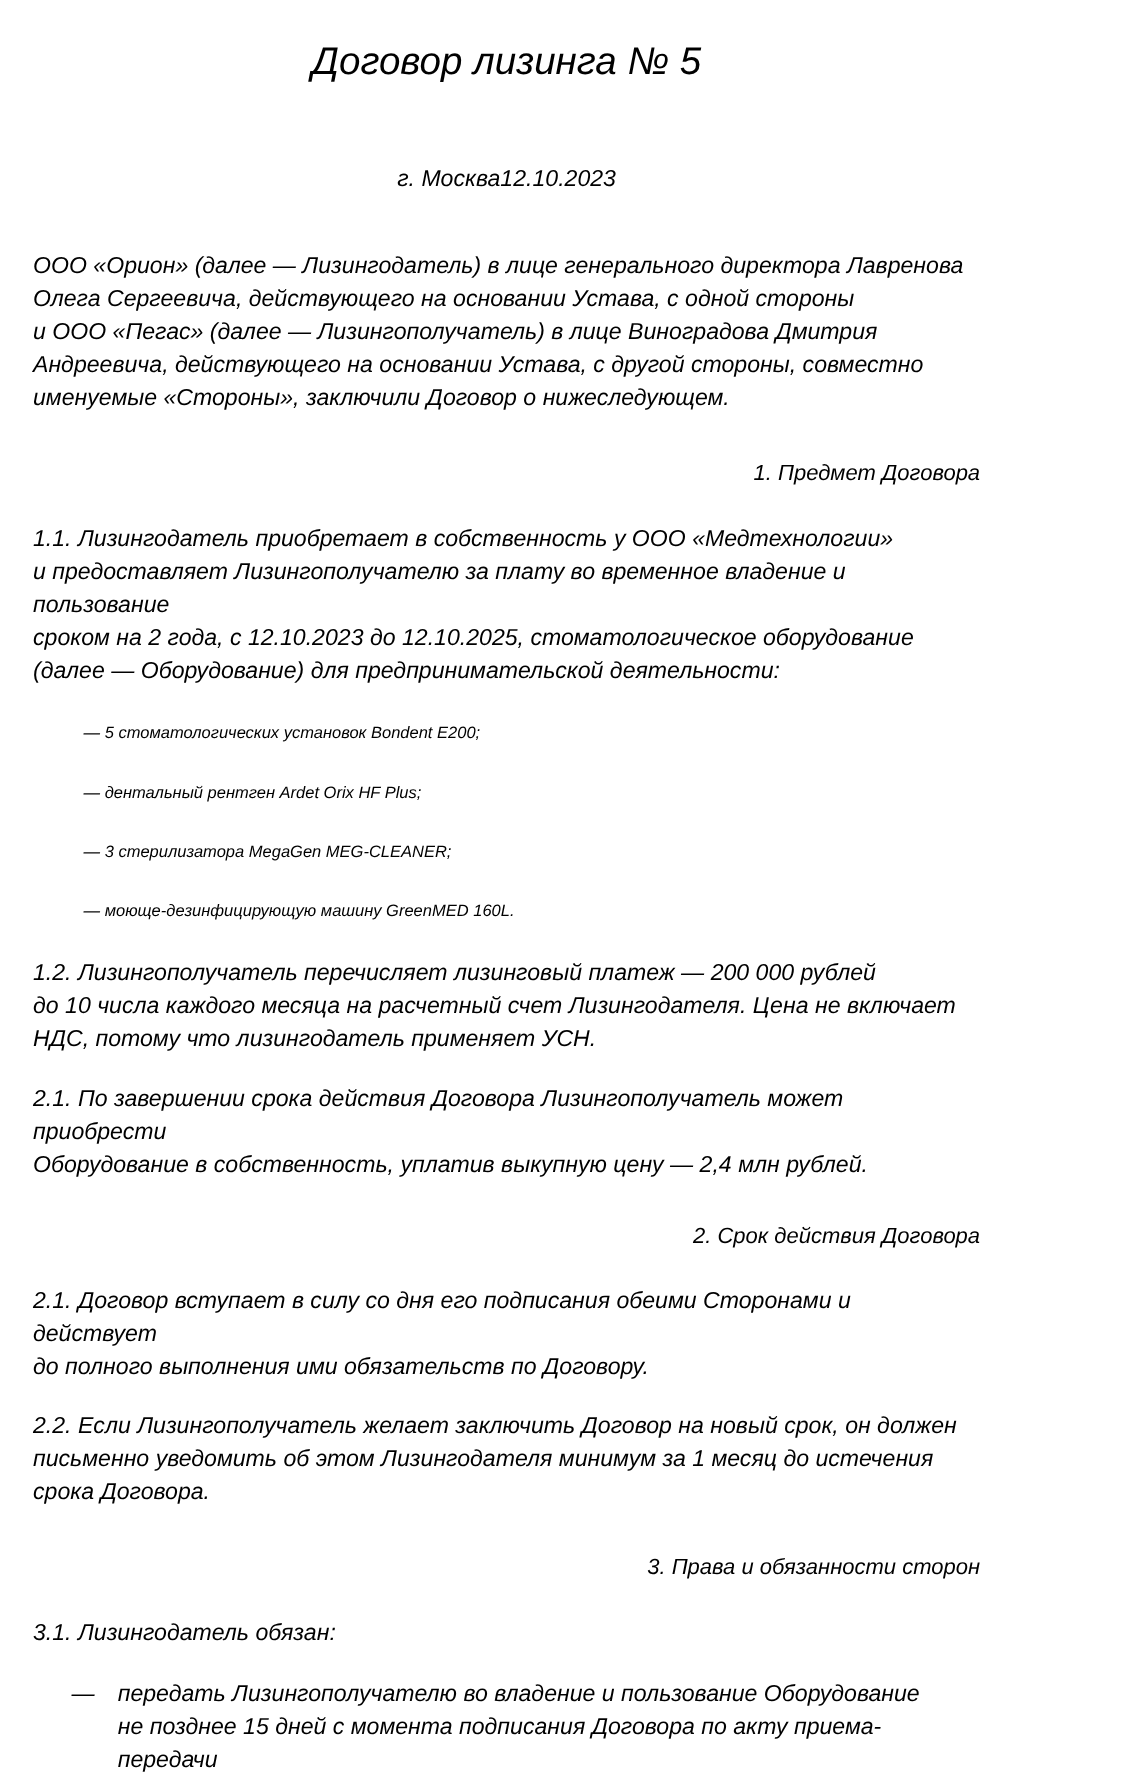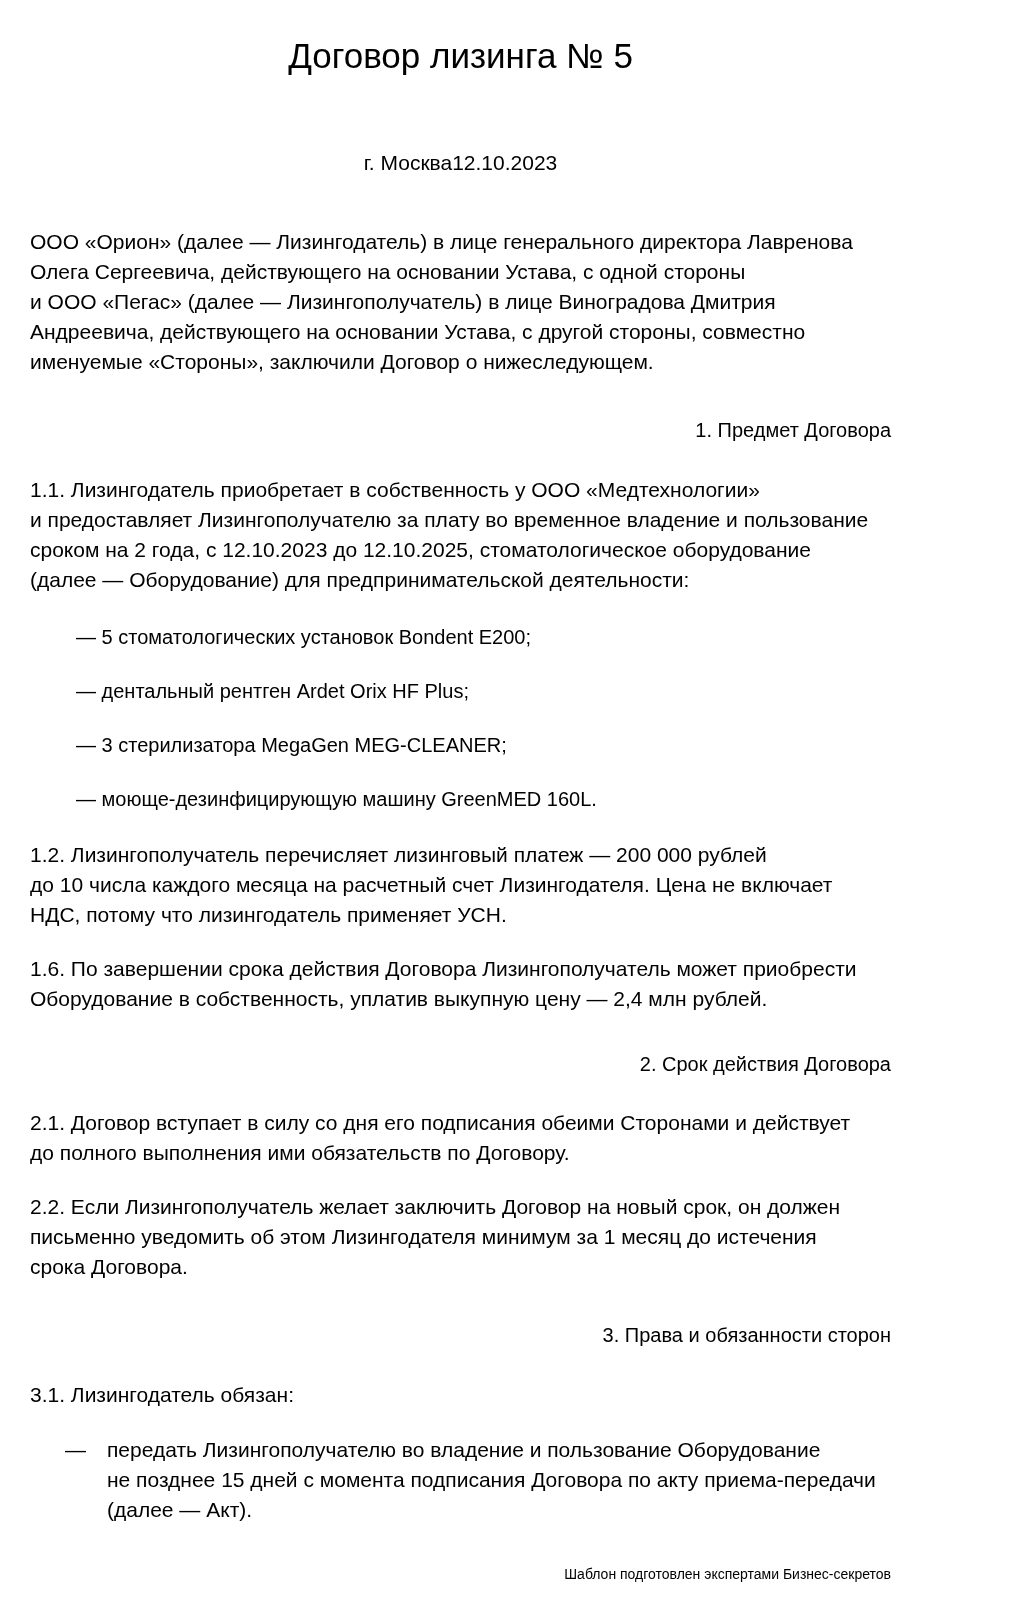--- a/index.html
+++ b/index.html
@@ -14,20 +14,21 @@
     color: #000000;
     -webkit-font-smoothing: antialiased;
   }
   .page {
     box-sizing: border-box;
     width: 937px;
     height: 1620px;
     padding: 0 46px 0 30px;
     overflow: hidden;
     background: #ffffff;
+    font-style: italic;
   }
   .doc-title {
     margin: 0;
     padding-top: 36px;
     font-size: 35px;
     line-height: 40px;
     font-weight: 400;
     text-align: center;
     white-space: nowrap;
   }
@@ -50,21 +51,21 @@
     font-size: 20px;
     line-height: 34px;
     font-weight: 400;
     text-align: right;
   }
   .h-2 { margin-top: 33px; margin-bottom: 27px; }
   .equip-list { margin-top: 27px; }
   .equip-item {
     margin: 0 0 24px 0;
     padding-left: 46px;
-    font-size: 20px;
+    font-size: 15px;
     line-height: 30px;
   }
   .p12 { margin-top: 26px; }
   .obligation {
     margin-top: 25px;
     display: flex;
     padding-left: 35px;
     font-size: 21px;
     line-height: 30px;
   }
@@ -111,21 +112,21 @@
     <div class="equip-item">— 5 стоматологических установок Bondent E200;</div>
     <div class="equip-item">— дентальный рентген Ardet Orix HF Plus;</div>
     <div class="equip-item">— 3 стерилизатора MegaGen MEG-CLEANER;</div>
     <div class="equip-item">— моюще-дезинфицирующую машину GreenMED 160L.</div>
   </div>
 
   <p class="para p12">1.2. Лизингополучатель перечисляет лизинговый платеж — 200 000 рублей
 до 10 числа каждого месяца на расчетный счет Лизингодателя. Цена не включает
 НДС, потому что лизингодатель применяет УСН.</p>
 
-  <p class="para">1.6. По завершении срока действия Договора Лизингополучатель может приобрести
+  <p class="para">2.1. По завершении срока действия Договора Лизингополучатель может приобрести
 Оборудование в собственность, уплатив выкупную цену — 2,4 млн рублей.</p>
 
   <h2 class="section-heading h-2">2. Срок действия Договора</h2>
 
   <p class="para">2.1. Договор вступает в силу со дня его подписания обеими Сторонами и действует
 до полного выполнения ими обязательств по Договору.</p>
 
   <p class="para">2.2. Если Лизингополучатель желает заключить Договор на новый срок, он должен
 письменно уведомить об этом Лизингодателя минимум за 1 месяц до истечения
 срока Договора.</p>

